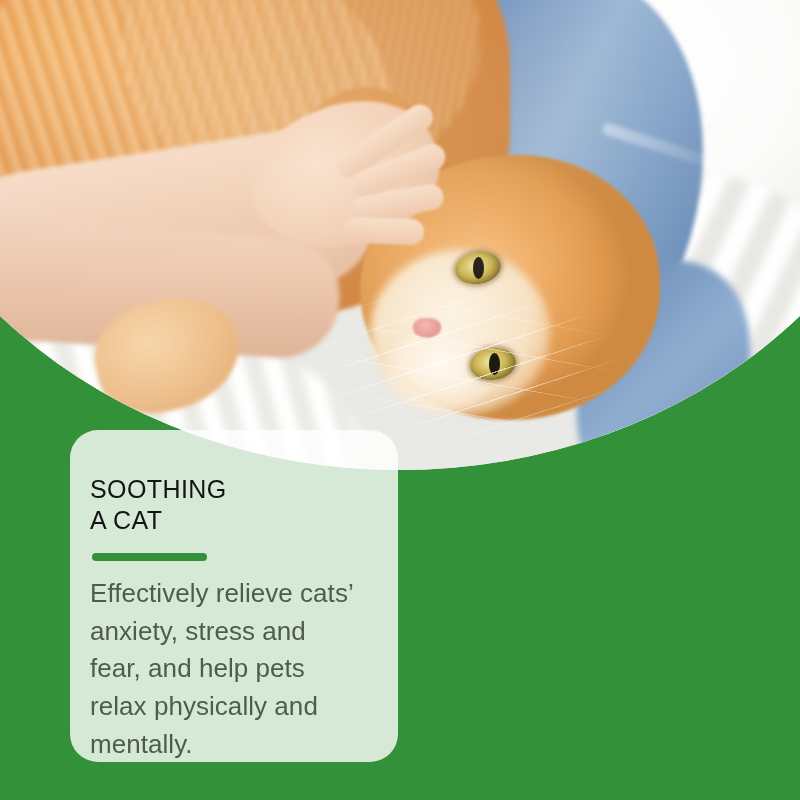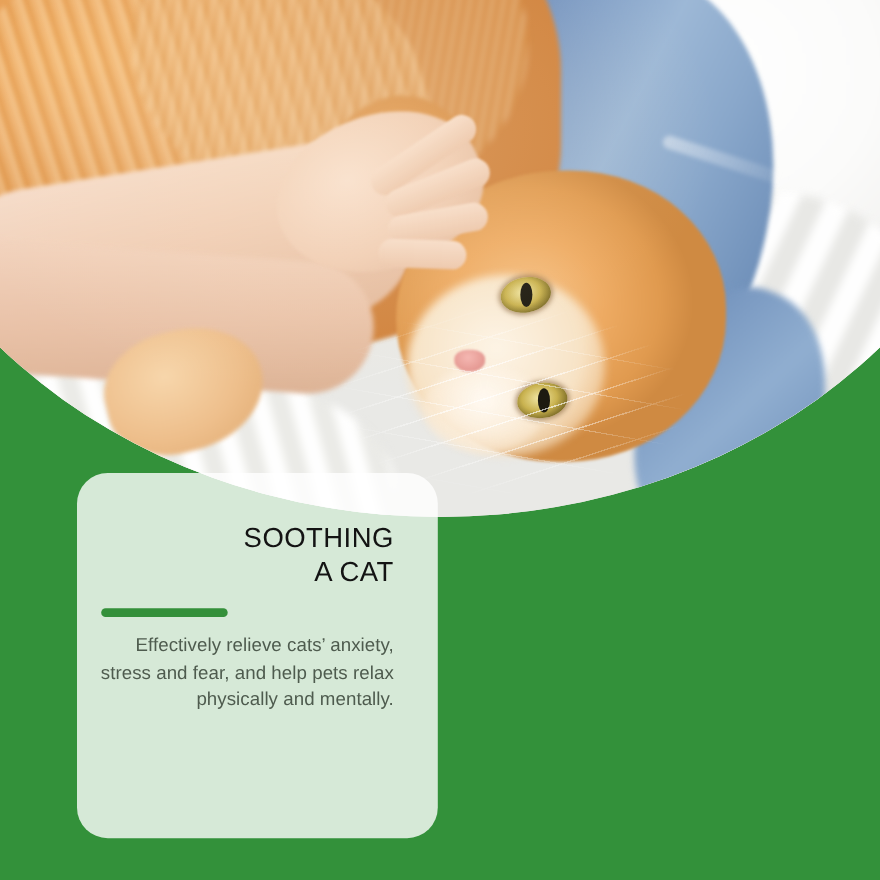--- a/index.html
+++ b/index.html
@@ -248,41 +248,40 @@
   }
   .card {
     position: relative;
     width: 328px;
     height: 332px;
     box-sizing: border-box;
     border-radius: 28px;
     background: rgba(255, 255, 255, 0.80);
     padding: 44px 40px 0 20px;
     overflow: hidden;
-    text-align: right;
   }
   .card-title {
     margin: 0;
     font-size: 25px;
     line-height: 1.24;
     font-weight: 400;
     letter-spacing: 0.4px;
     color: #131313;
     white-space: pre-line;
   }
   .card-rule {
     margin: 17px 0 0 2px;
     width: 115px;
     height: 8px;
     border-radius: 4px;
     background: #34903a;
   }
   .card-body {
     margin: 14px 0 0 0;
-    font-size: 17px;
+    font-size: 26px;
     line-height: 1.45;
     color: #4e5b4e;
     letter-spacing: 0.05px;
   }
 </style>
 </head>
 <body>
 
 <div id="poster">
 

